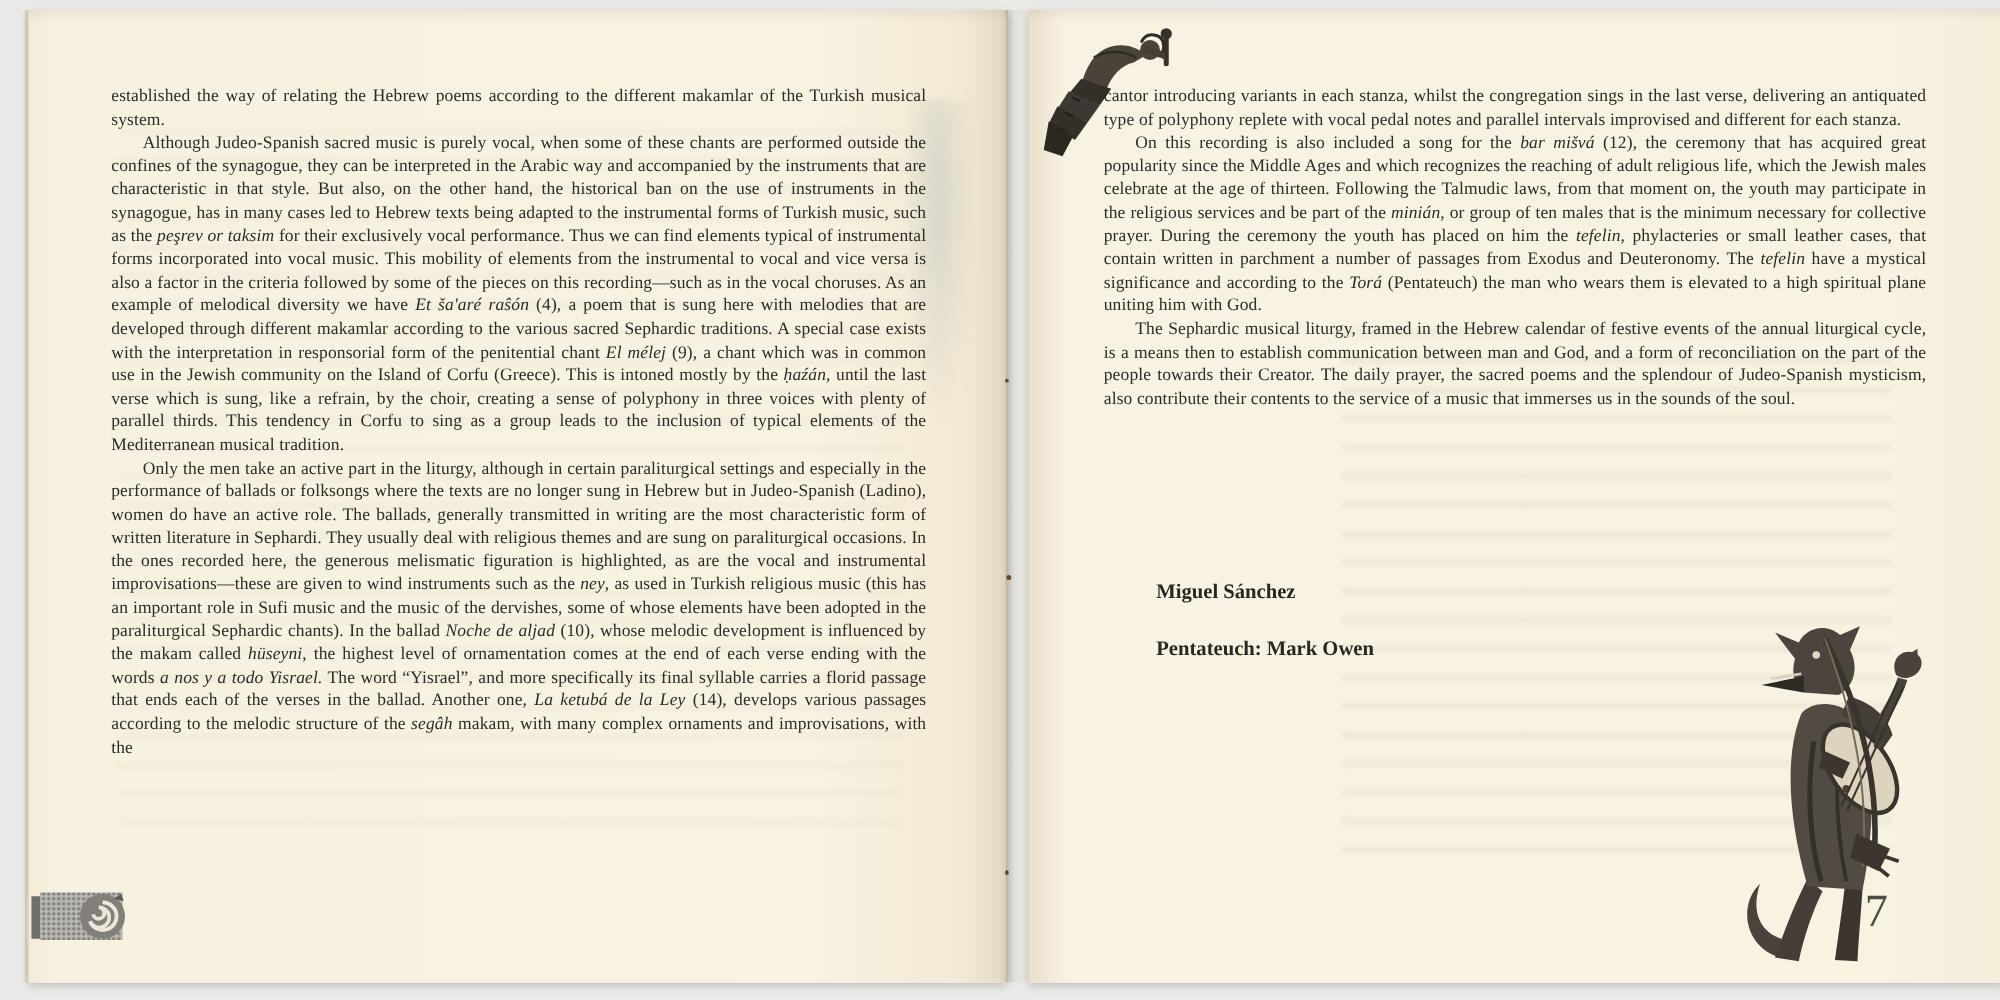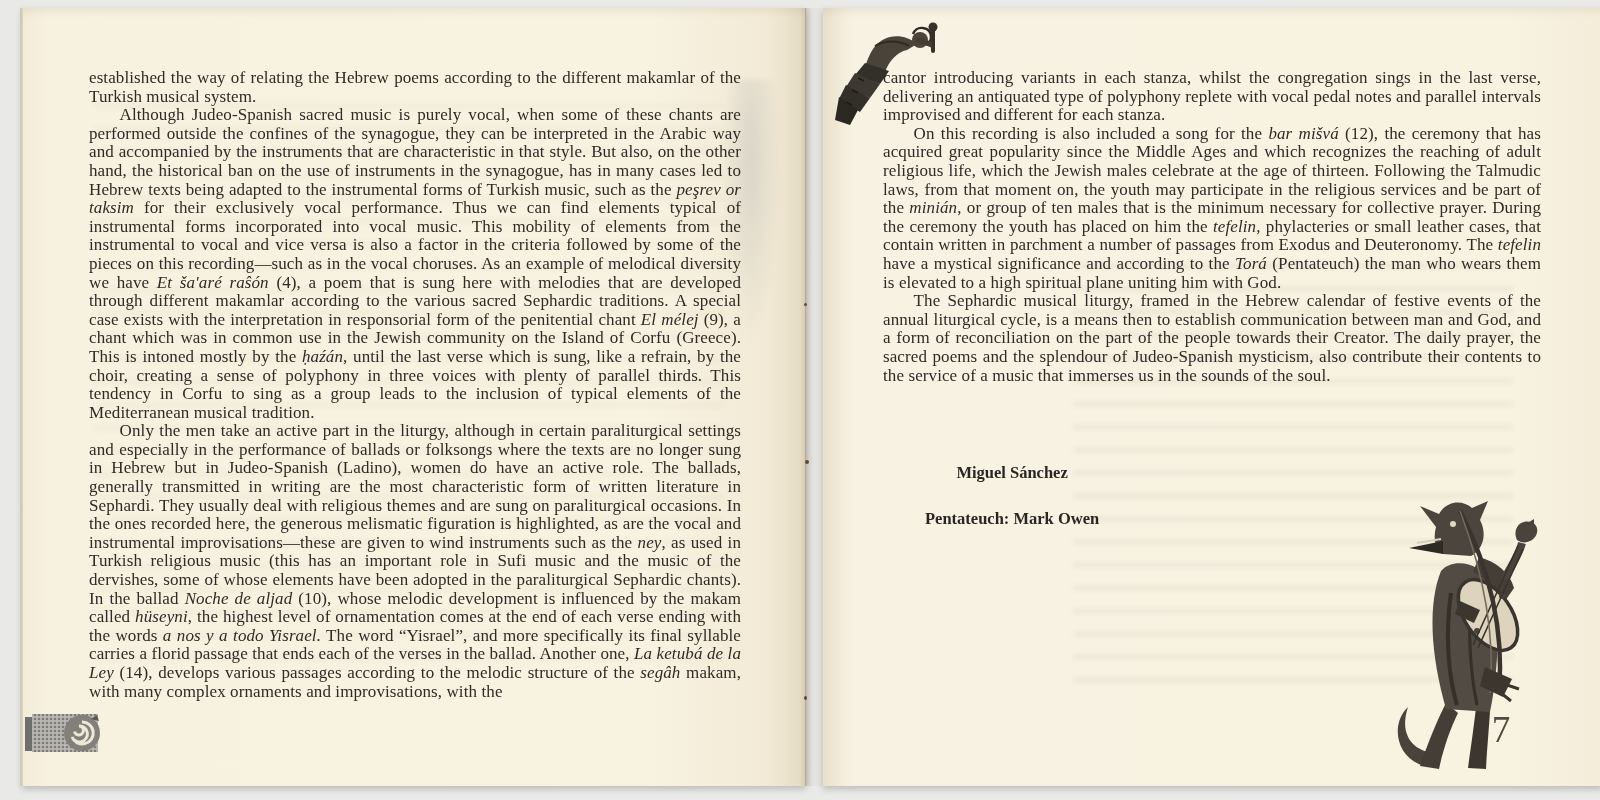--- a/index.html
+++ b/index.html
@@ -28,28 +28,28 @@
     pointer-events:none;
   }
   .gutter-shade{
     position:absolute;left:745px;top:0;width:78px;height:778px;pointer-events:none;
     background:linear-gradient(90deg,rgba(115,95,65,0) 0%,rgba(115,95,65,0.07) 42%,rgba(90,72,50,0.16) 50%,rgba(115,95,65,0.05) 58%,rgba(115,95,65,0) 100%);
   }
   .crease{position:absolute;left:783px;top:0;width:1px;height:778px;background:rgba(112,92,62,0.30);pointer-events:none;}
   .speck{position:absolute;border-radius:50%;background:#5f4a32;pointer-events:none;}
   .textblock{
     position:absolute;text-align:justify;color:#2e2b26;
-    font-size:17px;line-height:18.6px;letter-spacing:0.1px;
+    font-size:14px;line-height:18.6px;letter-spacing:0.1px;
   }
   .textblock p{margin:0;text-indent:1.8em;}
   .textblock p.cont{text-indent:0;}
   .tb-left{left:66px;top:61px;width:652px;}
   .tb-right{left:60px;top:61px;width:658px;}
   .signature{position:absolute;left:102px;top:455px;font-weight:bold;font-size:16.5px;color:#2a2722;}
-  .signature p{margin:0 0 26px 0;text-align:center;}
+  .signature p{margin:0 0 26px 0;}
   .pagenum{
     position:absolute;left:648px;top:700px;width:60px;
     font-size:37px;color:#504b44;text-align:center;
   }
   .illus{position:absolute;pointer-events:none;}
   .illus-jester{left:2px;top:10px;width:122px;height:112px;}
   .illus-cat{left:568px;top:445px;width:150px;height:322px;}
   .stamp{position:absolute;left:2px;top:697px;width:92px;height:52px;}
   .ghost{
     position:absolute;pointer-events:none;filter:blur(2px);

